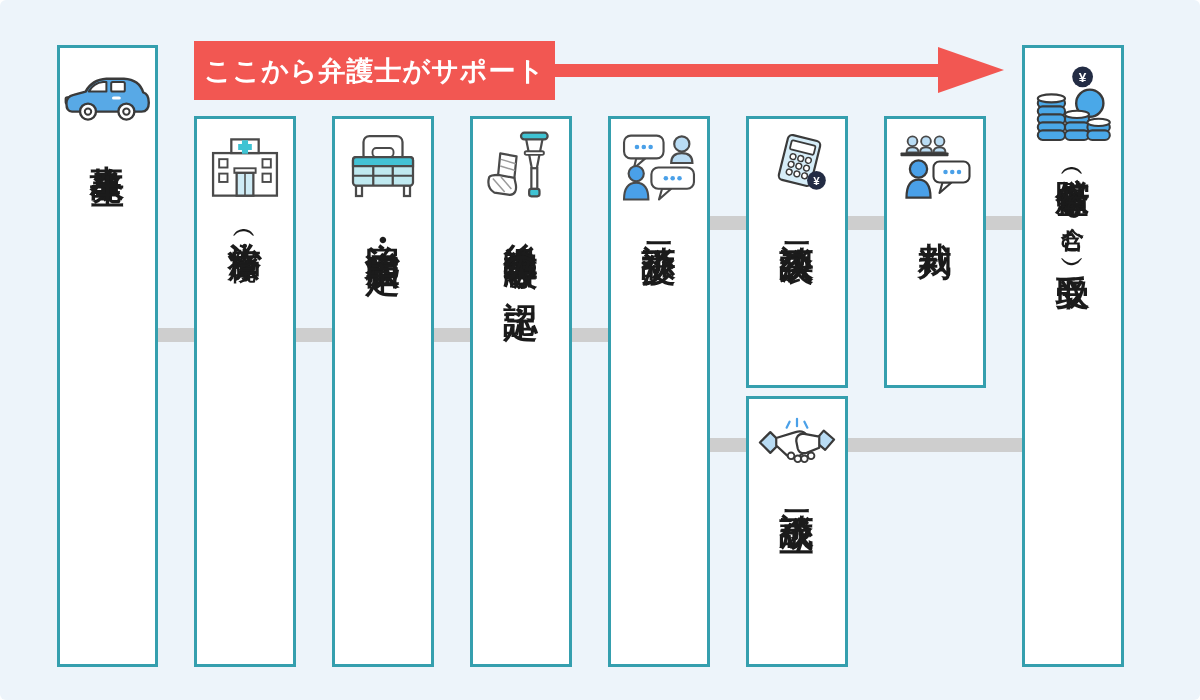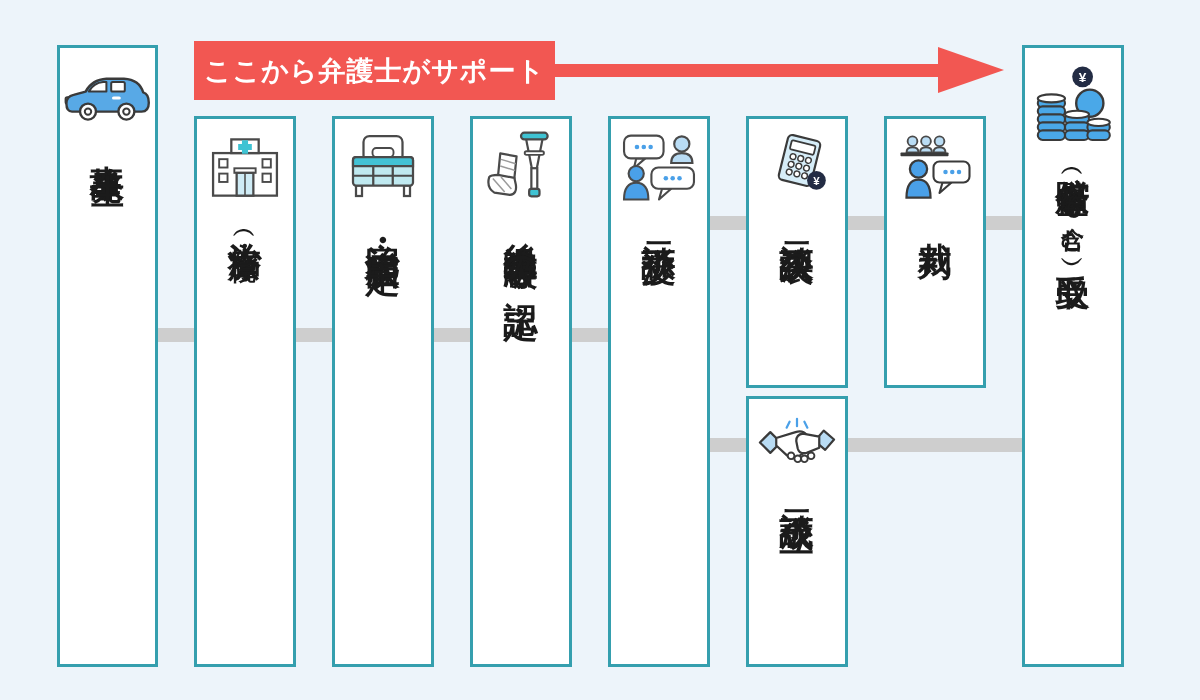--- a/index.html
+++ b/index.html
@@ -1,18 +1,18 @@
 <!DOCTYPE html>
 <html><head>
 <meta charset="utf-8">
 <style>
   html,body{margin:0;padding:0;}
   .stage{
     position:relative;width:1200px;height:700px;background:#edf4fa;
-    overflow:hidden;font-family:"Liberation Sans",sans-serif;
+    overflow:hidden;font-family:"Liberation Sans",sans-serif;border-radius:6px;
   }
   .step{
     position:absolute;background:#ffffff;border:3px solid #359fae;
     box-sizing:border-box;display:flex;flex-direction:column;align-items:center;
     z-index:2;
   }
   .icon{display:flex;align-items:center;justify-content:center;flex:0 0 auto;}
   .vtext{
     writing-mode:vertical-rl;text-orientation:mixed;
     font-weight:bold;color:#1b1b1b;font-size:34px;line-height:1;

